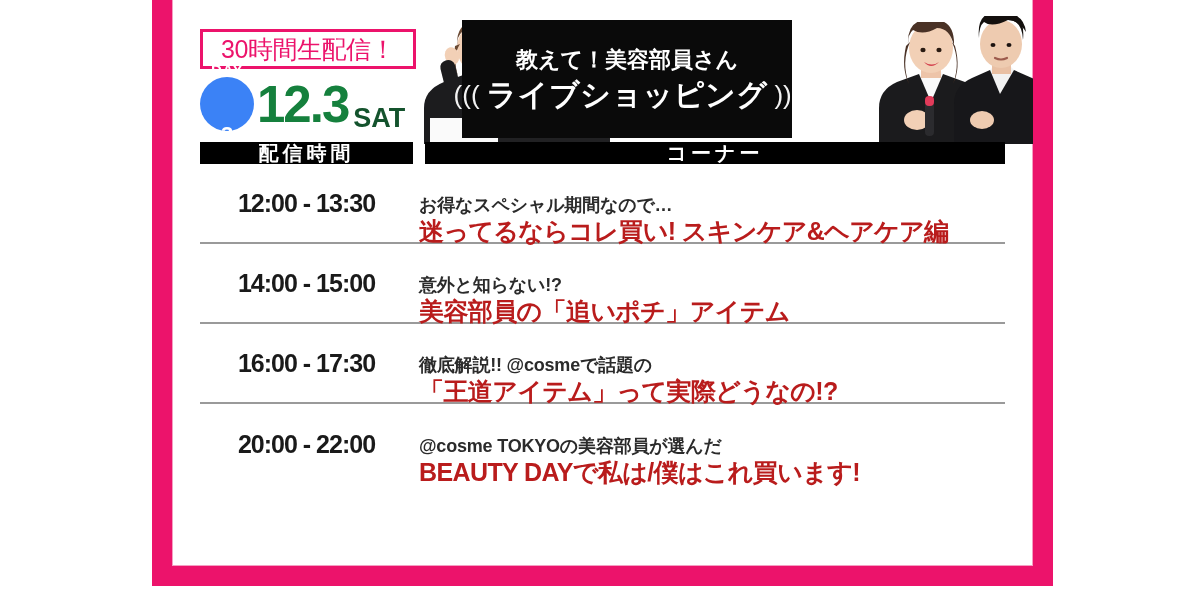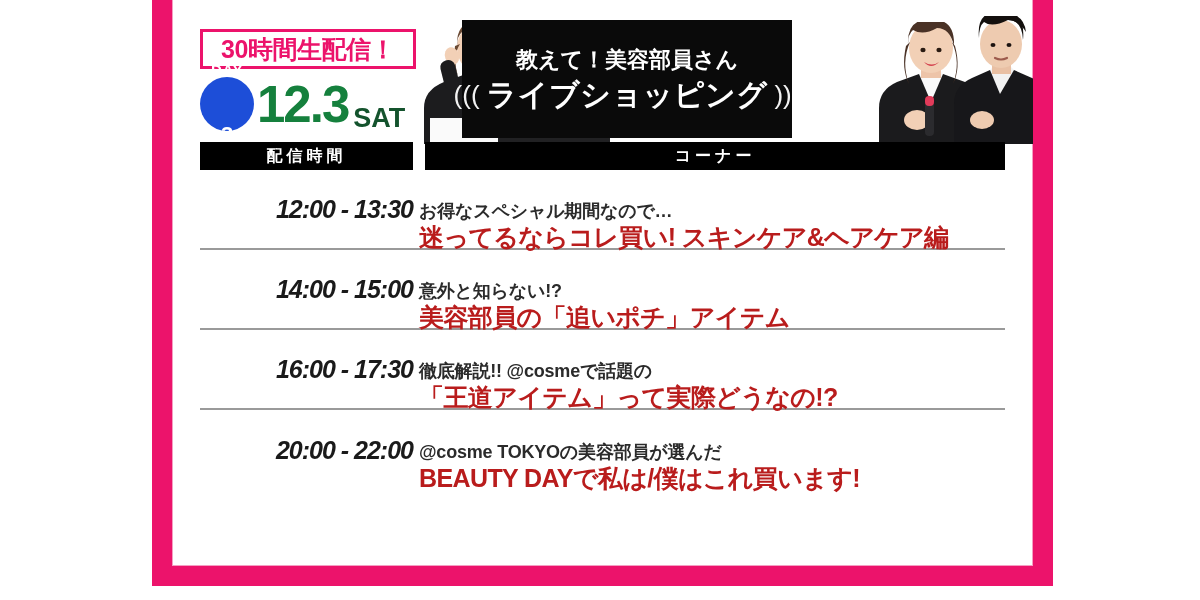--- a/index.html
+++ b/index.html
@@ -69,39 +69,39 @@
     height: 40px;
     border: 3px solid #ec136b;
     box-sizing: border-box;
     display: flex;
     align-items: center;
     justify-content: center;
   }
   .badge-30h span {
     color: #ec136b;
     font-size: 25px;
-    font-weight: bold;
+    font-weight: normal;
     letter-spacing: -0.5px;
     line-height: 1;
     white-space: nowrap;
   }
 
   .dateline {
     position: absolute;
     left: 28px;
     top: 74px;
     height: 60px;
     display: flex;
     align-items: center;
   }
   .day-circle {
     width: 54px;
     height: 54px;
     border-radius: 50%;
-    background: #1d4ed8;
+    background: #3b82f6;
     color: #ffffff;
     display: flex;
     flex-direction: column;
     align-items: center;
     justify-content: center;
     line-height: 1;
     flex: none;
     gap: 48px;
   }
   .day-circle .d-lab {
@@ -201,24 +201,24 @@
 
   .thead {
     display: flex;
     padding: 0 28px;
     gap: 12px;
     align-items: stretch;
   }
   .th {
     background: #000000;
     color: #ffffff;
-    font-size: 16px;
+    font-size: 20px;
     font-weight: bold;
     letter-spacing: 4px;
-    height: 28px;
+    height: 22px;
     display: flex;
     align-items: center;
     justify-content: center;
     box-sizing: border-box;
   }
   .th-time { width: 213px; flex: none; }
   .th-corner { flex: 1 1 auto; }
 
   .tbody {
     padding: 0 28px;
@@ -227,27 +227,26 @@
     display: flex;
     align-items: center;
     border-bottom: 2px solid #9a9a9a;
     box-sizing: border-box;
     height: 80px;
   }
   .row.last { border-bottom: none; }
   .cell-time {
     width: 213px;
     flex: none;
-    text-align: right;
+    text-align: center;
     color: #1a1a1a;
     font-size: 25px;
     font-weight: bold;
     letter-spacing: -1px;
     white-space: nowrap;
-    font-style: italic;
   }
   .cell-corner {
     flex: 1 1 auto;
     padding-left: 6px;
     margin-top: 36px;
   }
   .corner-sub {
     color: #2b2b2b;
     font-size: 18px;
     font-weight: bold;

